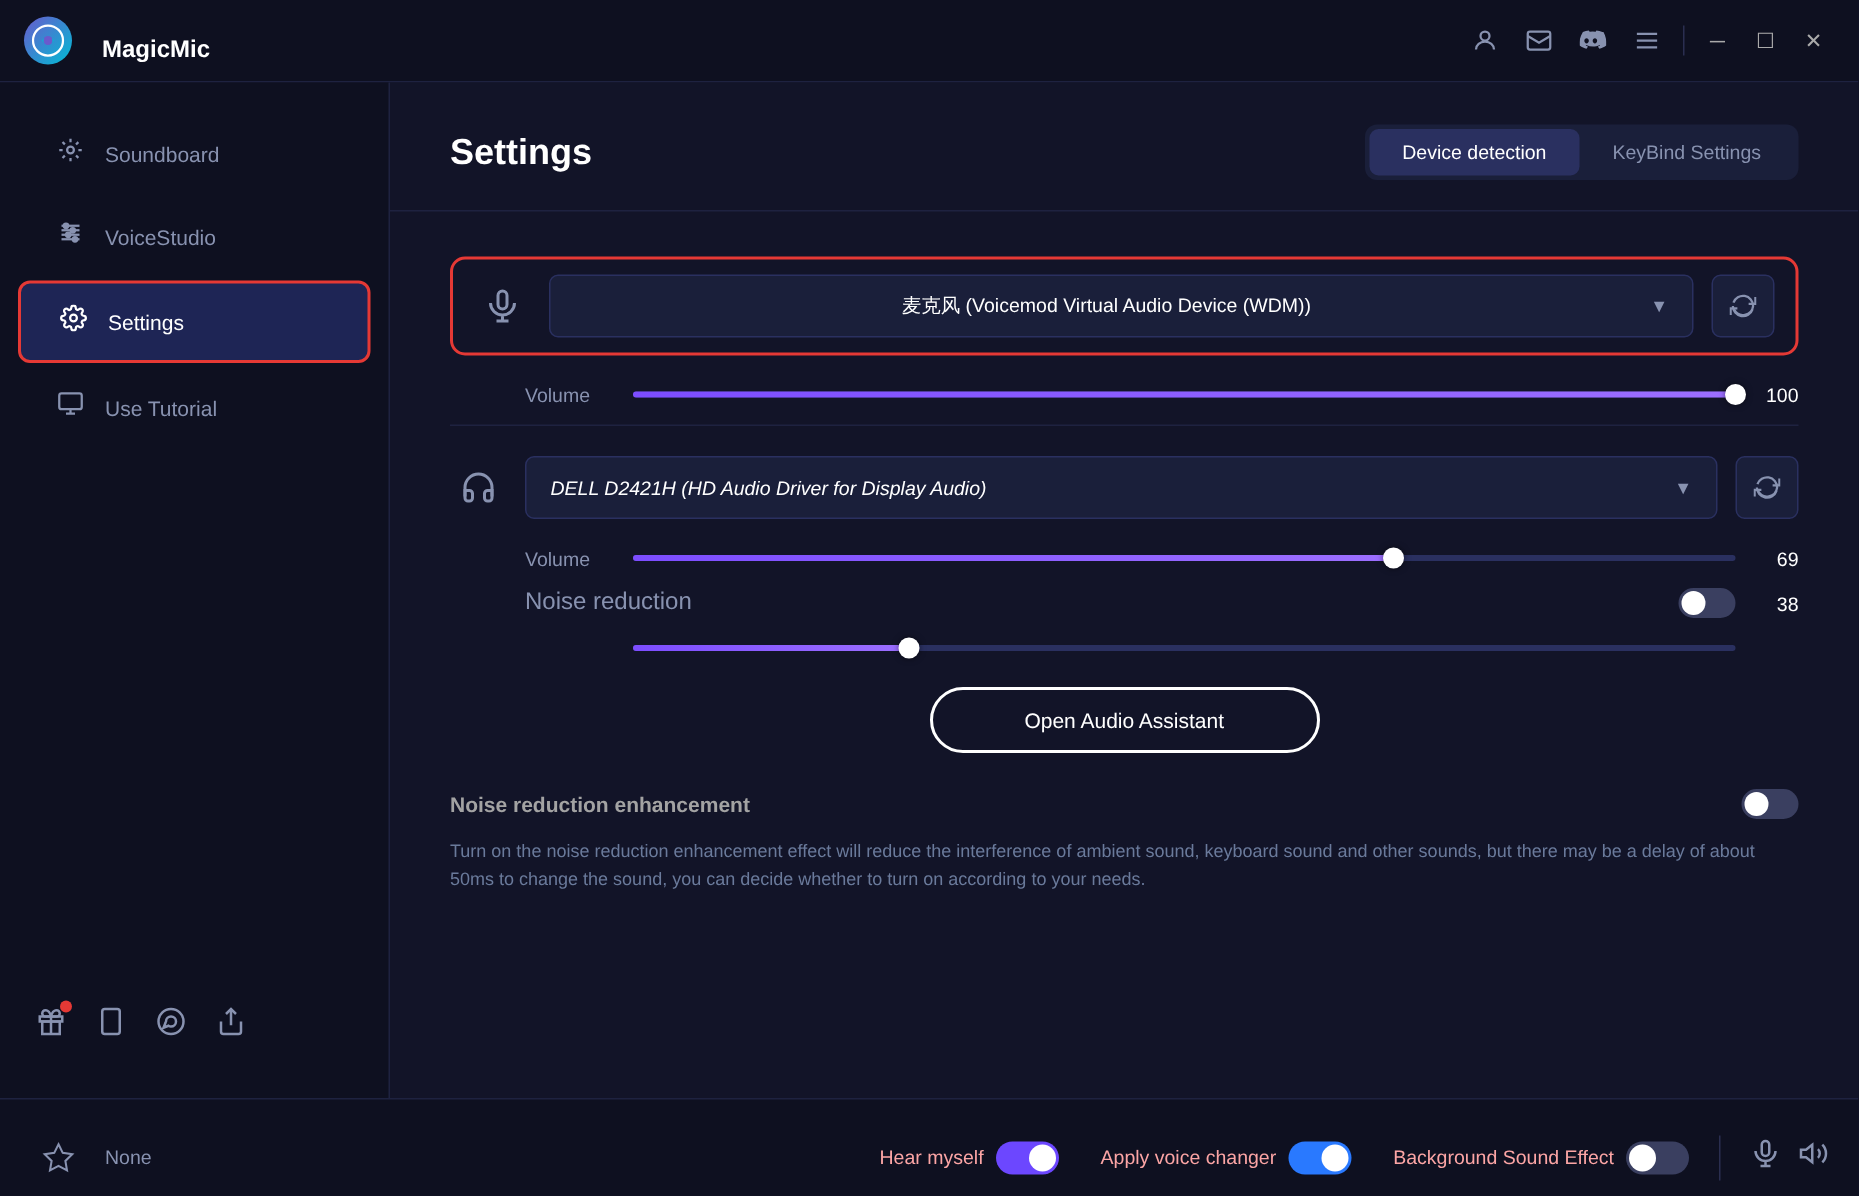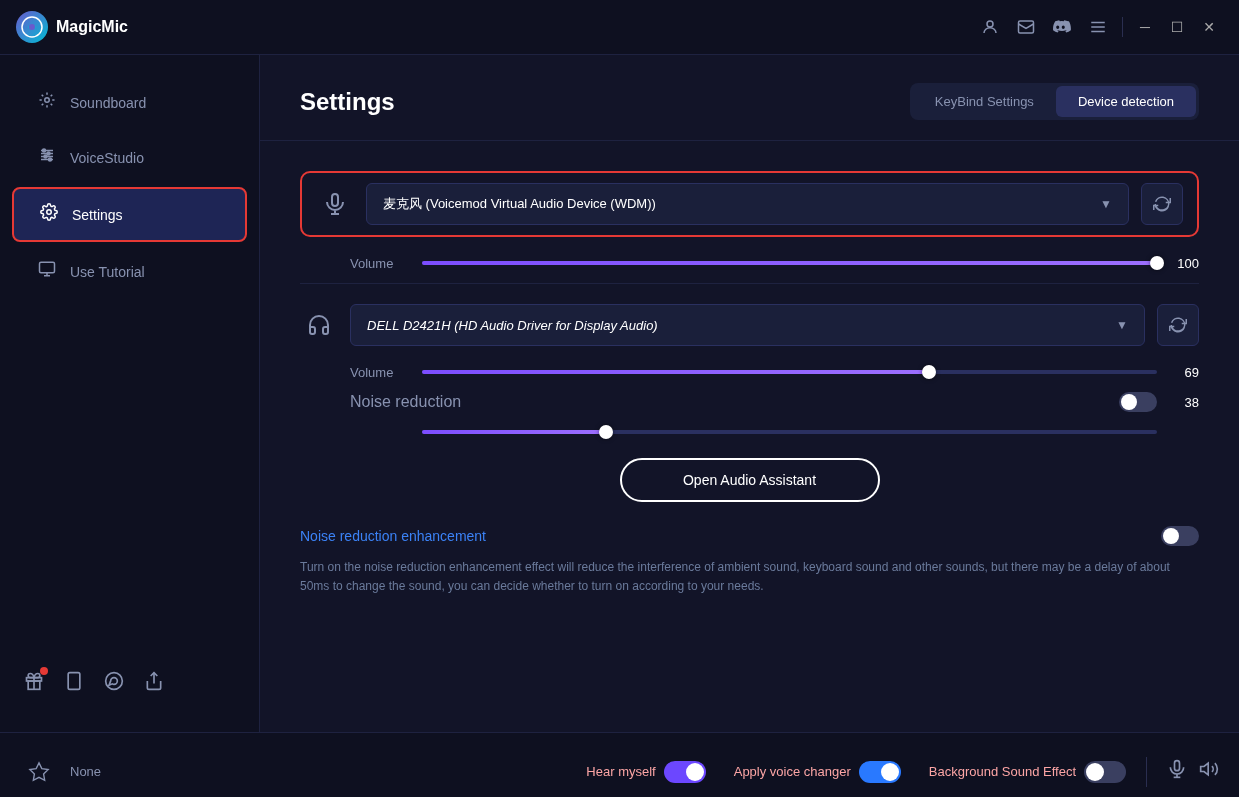--- a/index.html
+++ b/index.html
@@ -17,22 +17,22 @@
     .titlebar {
       height: 55px;
       background: #0e1020;
       display: flex;
       align-items: center;
       padding: 0 16px;
       border-bottom: 1px solid #1e2240;
     }
     .titlebar-logo {
       display: flex;
-      align-items: center;
-      gap: 8px;
+      align-items: flex-end;
+      gap: 20px;
     }
     .logo-icon {
       width: 32px;
       height: 32px;
       border-radius: 50%;
       background: linear-gradient(135deg, #6a5acd, #00bcd4);
       display: flex;
       align-items: center;
       justify-content: center;
       font-weight: bold;
@@ -199,20 +199,21 @@
       font-style: italic;
     }
     .device-row-highlighted {
       border: 2px solid #e53935;
       border-radius: 10px;
       padding: 10px 14px;
       display: flex;
       align-items: center;
       gap: 12px;
       margin-bottom: 16px;
+      text-align: center;
     }
     .device-icon {
       width: 38px;
       height: 38px;
       display: flex;
       align-items: center;
       justify-content: center;
       font-size: 22px;
       color: #8892b0;
       flex-shrink: 0;
@@ -364,23 +365,23 @@
 
     
     .enhancement-row {
       display: flex;
       align-items: center;
       gap: 12px;
       margin-bottom: 12px;
       padding-left: 0;
     }
     .enhancement-label {
-      color: #3b82f6;
+      color: #a3a3a3;
       font-size: 14px;
-      font-weight: 400;
+      font-weight: 700;
       flex: 1;
     }
     .enhancement-desc {
       color: #6a7a9b;
       font-size: 12px;
       line-height: 1.6;
       margin-bottom: 0;
       padding-left: 0;
     }
 
@@ -573,22 +574,22 @@
             <line x1="12" y1="2" x2="12" y2="15"></line>
           </svg>
       </span>
     </div>
   </div>
 
   <div class="content">
     <div class="content-header">
       <h1 class="page-title">Settings</h1>
       <div class="tab-group">
+        <button class="tab-btn active">Device detection</button>
         <button class="tab-btn inactive">KeyBind Settings</button>
-        <button class="tab-btn active">Device detection</button>
       </div>
     </div>
 
     <div class="settings-body">
 
       <div class="device-row-highlighted">
         <div class="device-icon">
           <svg width="24" height="24" viewBox="0 0 24 24" fill="none" stroke="#8892b0" stroke-width="2">
               <rect x="9" y="2" width="6" height="12" rx="3"></rect>
               <path d="M4 10a8 8 0 0016 0M12 22v-4"></path>

